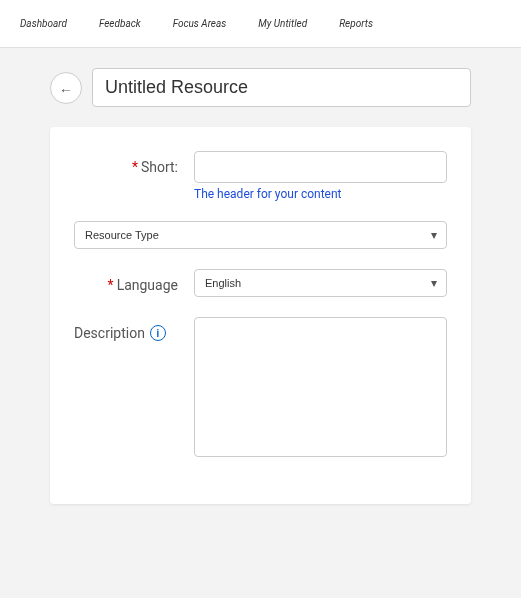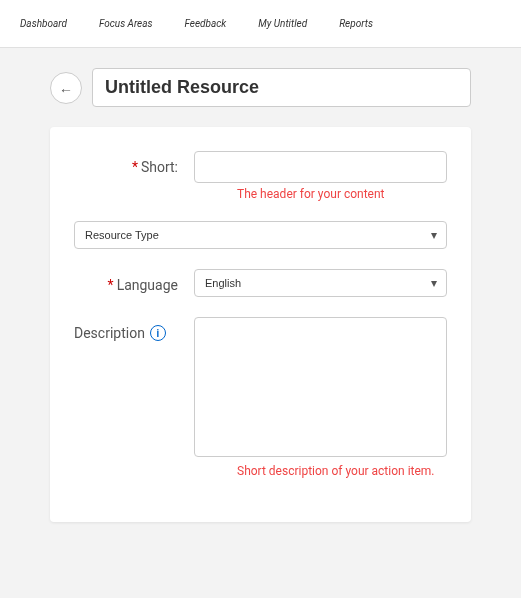--- a/index.html
+++ b/index.html
@@ -64,21 +64,21 @@
       color: #555;
       flex-shrink: 0;
     }
 
     .page-title-input {
       flex: 1;
       border: 1px solid #ccc;
       border-radius: 4px;
       padding: 8px 12px;
       font-size: 18px;
-      font-weight: 700;
+      font-weight: 400;
       color: #333;
       background: #fff;
       outline: none;
     }
 
     
     .form-card {
       background: #ffffff;
       border-radius: 4px;
       padding: 24px 24px;
@@ -115,23 +115,22 @@
       border: 1px solid #ccc;
       border-radius: 4px;
       padding: 7px 10px;
       font-size: 14px;
       outline: none;
       color: #333;
     }
 
     .field-hint {
       font-size: 12px;
-      color: #ef4444;
+      color: #1d4ed8;
       margin-top: 4px;
-      margin-left: 43px;
     }
 
     .select-wrapper {
       position: relative;
       width: 100%;
     }
 
     .select-input {
       width: 100%;
       border: 1px solid #ccc;
@@ -190,22 +189,22 @@
 
     .form-row-description .form-label {
       padding-top: 8px;
     }
   </style>
 </head>
 <body>
 
 <nav class="nav-bar">
   <a class="nav-item">Dashboard</a>
+  <a class="nav-item">Feedback</a>
   <a class="nav-item">Focus Areas</a>
-  <a class="nav-item">Feedback</a>
   <a class="nav-item">My Untitled</a>
   <a class="nav-item">Reports</a>
 </nav>
 
 <div class="main-content">
 
   <div class="title-bar">
     <button class="back-button">←</button>
     <input class="page-title-input" type="text" value="Untitled Resource" style="">
   </div>
@@ -249,18 +248,17 @@
 
     <div class="form-row form-row-description">
       <div class="form-label">
         <div class="description-label-wrap">
           <span>Description</span>
           <span class="info-icon">i</span>
         </div>
       </div>
       <div class="form-field">
         <textarea class="description-textarea" style=""></textarea>
-        <div class="field-hint">Short description of your action item.</div>
       </div>
     </div>
 
   </div>
 </div>
 
 </body></html>

